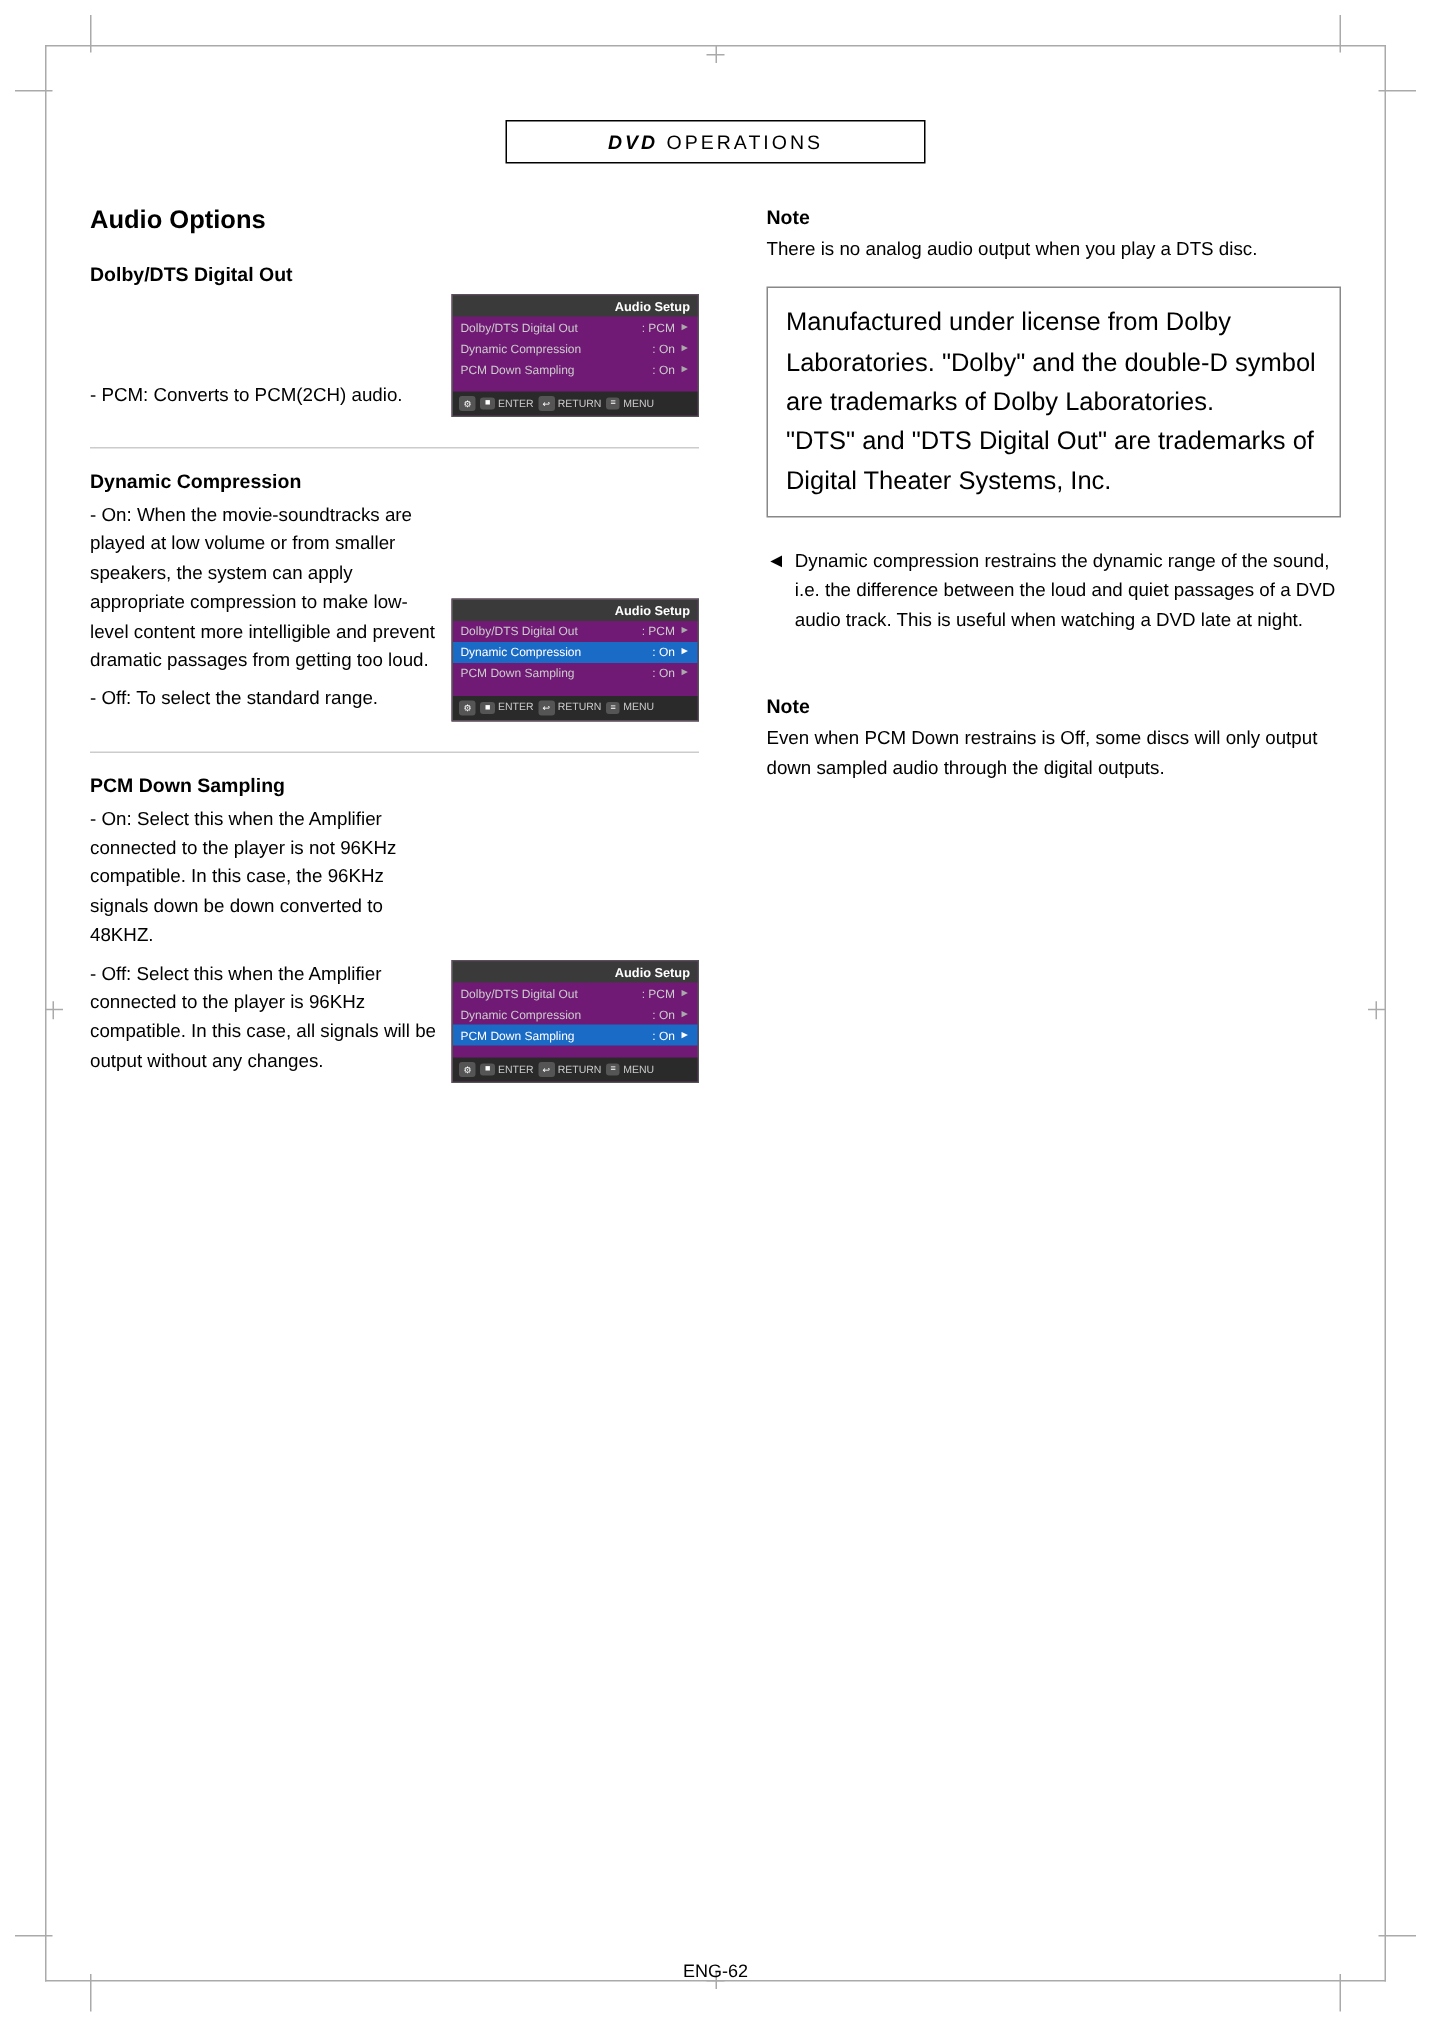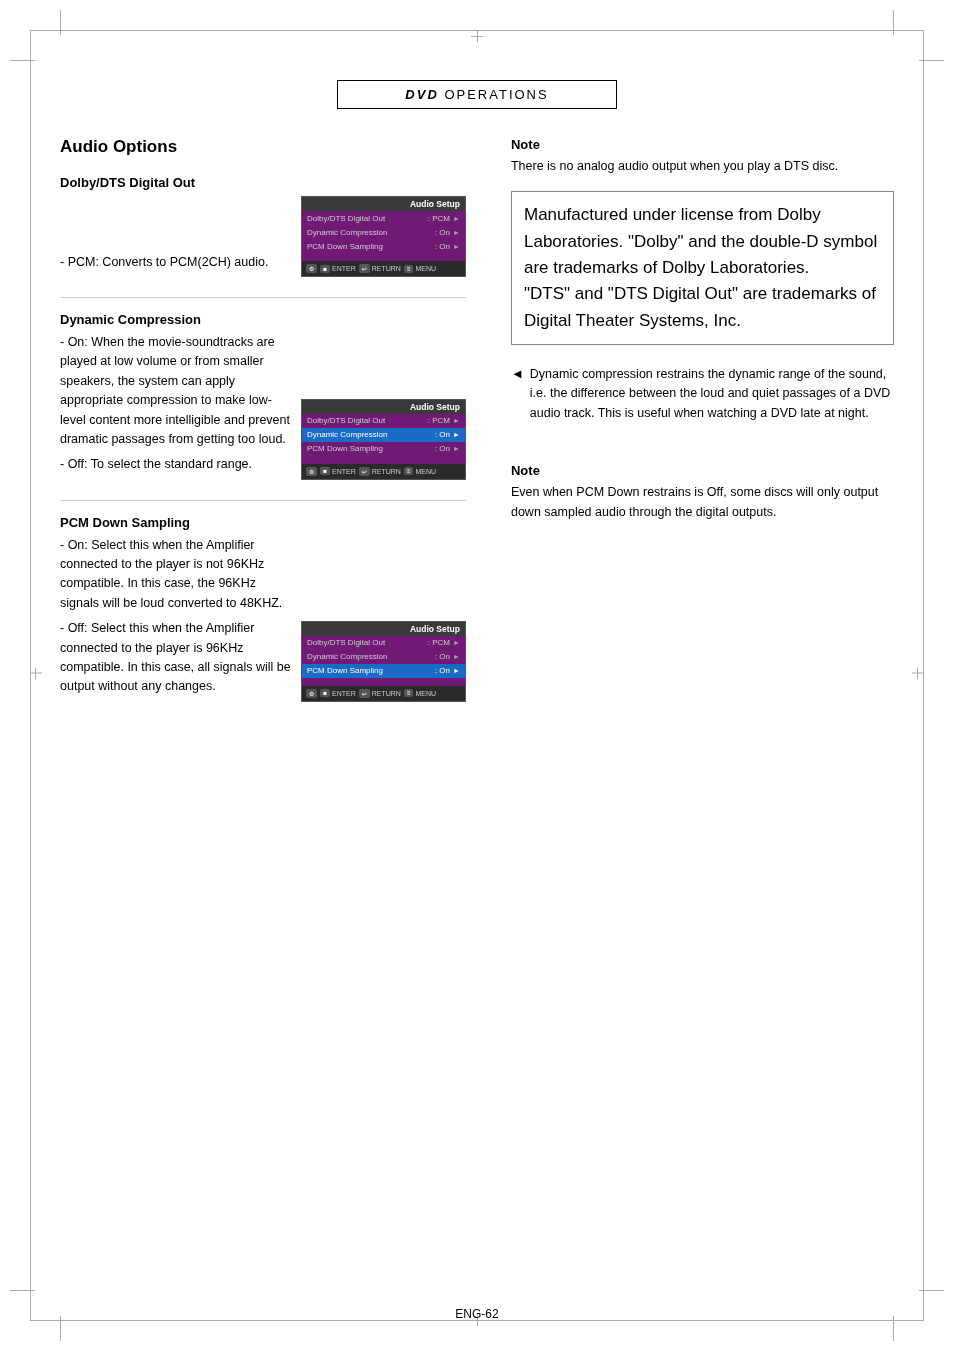--- a/index.html
+++ b/index.html
@@ -378,21 +378,21 @@
           </div>
         </div>
       </div>
 
       <hr class="section-divider">
 
       <div class="option-section">
         <div class="option-heading">PCM Down Sampling</div>
         <div class="option-body">
           <div class="option-text">
-            <p>- On: Select this when the Amplifier connected to the player is not 96KHz compatible. In this case, the 96KHz signals will be loud converted to 48KHZ.</p>
+            <p>- On: Select this when the Amplifier connected to the player is not 96KHz compatible. In this case, the 96KHz signals down be down converted to 48KHZ.</p>
             <p style="margin-top:6px;">- Off: Select this when the Amplifier connected to the player is 96KHz compatible. In this case, all signals will be output without any changes.</p>
           </div>
 
           <div class="screen-mockup">
             <div class="screen-title-bar">Audio Setup</div>
             <div class="screen-row">
               <span class="screen-row-label">Dolby/DTS Digital Out</span>
               <span class="screen-row-value">: PCM</span>
               <span class="screen-row-arrow">►</span>
             </div>

